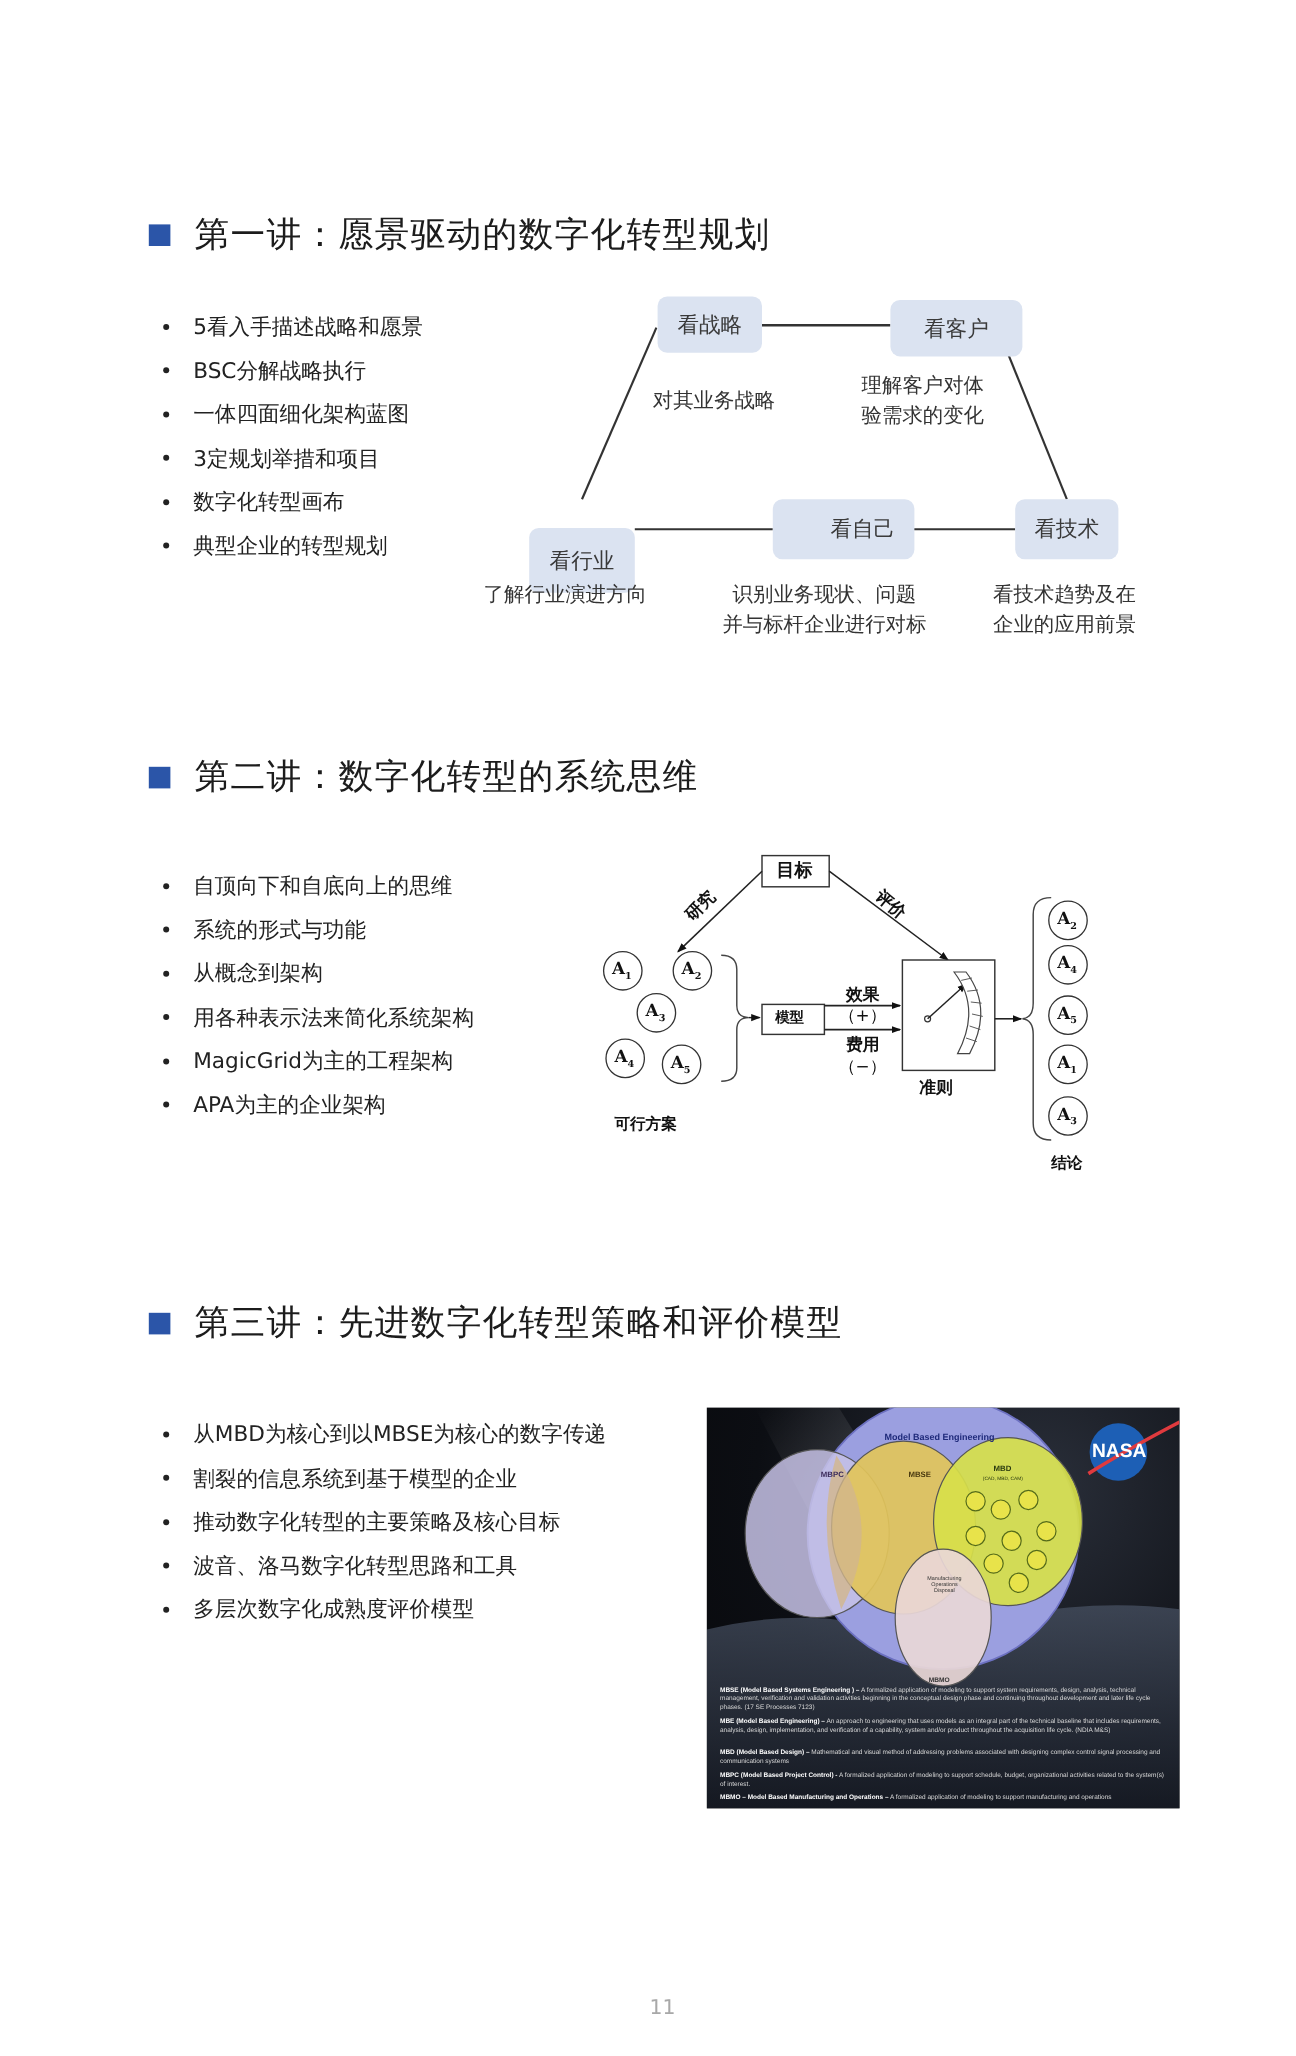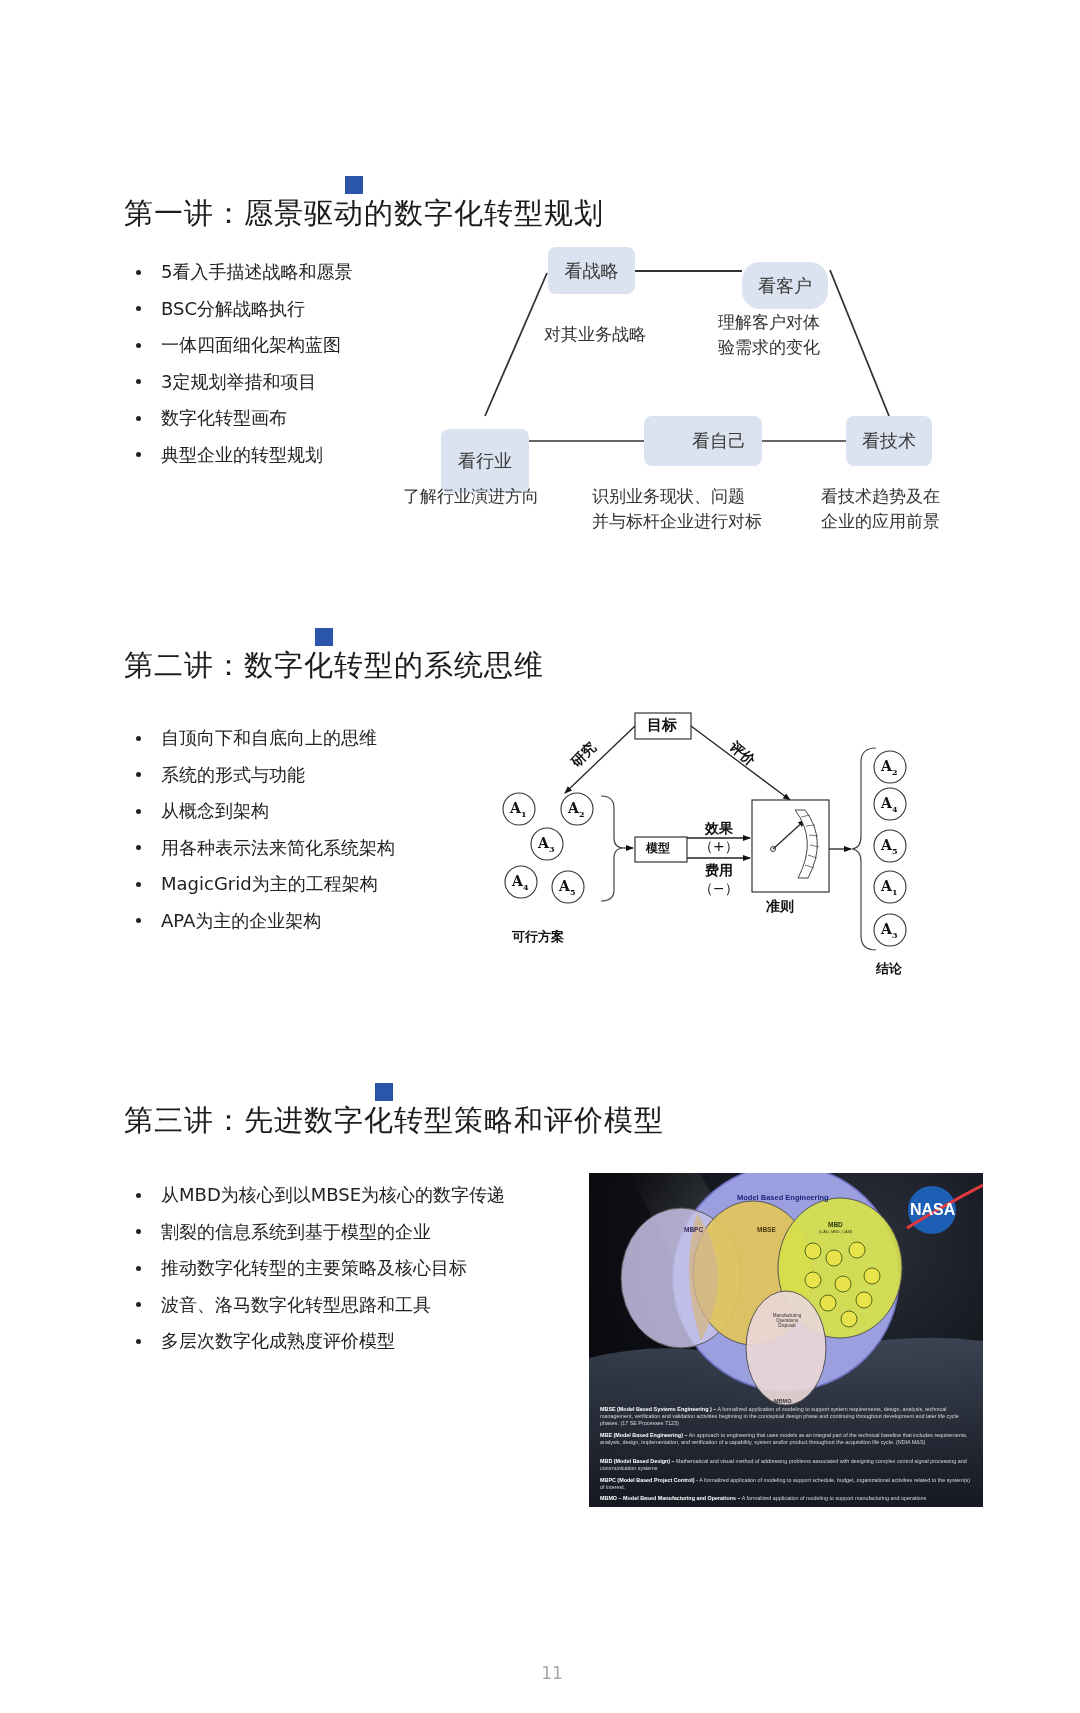--- a/index.html
+++ b/index.html
@@ -1,27 +1,27 @@
 <!DOCTYPE html>
 <html><head>
 <meta charset="utf-8">
 <style>
   html, body { margin:0; padding:0; background:#ffffff; }
   body { width:1080px; height:1713px; position:relative; overflow:hidden;
          font-family:"DejaVu Sans","Liberation Sans",sans-serif; color:#222; }
   .abs { position:absolute; }
-  .sec-title { position:absolute; left:124px; display:flex; align-items:center;flex-direction:column; }
+  .sec-title { position:absolute; left:124px; display:flex; align-items:center; }
   .sec-square { width:18px; height:18px; background:#2b55a8; margin-right:20px; }
   .sec-text { font-size:29px; color:#1c1c1c; letter-spacing:1px; white-space:nowrap; }
   .bullets { position:absolute; left:136px; margin:0; padding:0; list-style:none; }
   .bullets li { display:flex; align-items:center; height:36.5px; font-size:18px; color:#222; white-space:nowrap; }
   .bullets li .dot { width:5px; height:5px; border-radius:50%; background:#222; margin-right:20px; flex:none; }
   .node { position:absolute; background:#dbe3f1; border-radius:8px; display:flex; align-items:center; justify-content:center;
           font-size:18px; color:#3a3a3a; }
-  .caption { position:absolute; font-size:17px; color:#333; line-height:25px; white-space:nowrap; }
+  .caption { position:absolute; font-size:17px; color:#333; line-height:25px; text-align:center; white-space:nowrap; }
   .dtext { position:absolute; font-size:14px; font-weight:bold; color:#111; white-space:nowrap; }
   .nasa { position:absolute; left:589px; top:1173px; width:394px; height:334px; overflow:hidden;
           background: radial-gradient(ellipse at 70% 20%, #2a2f3a 0%, #0c0e13 60%, #07080b 100%); }
   .page-num { position:absolute; left:12px; width:1080px; top:1663px; text-align:center; font-size:17px; color:#a8a8a8; }
   .def { position:absolute; left:11px; width:372px; font-size:5.4px; line-height:7px; color:#d8d8d8; font-family:"Liberation Sans",sans-serif; }
   .def b { color:#fff; }
 </style>
 </head>
 <body>
 
@@ -58,22 +58,22 @@
 </ul>
 
 <svg class="abs" style="left:0;top:0;" width="1080" height="560">
   <line x1="635" y1="271" x2="742" y2="271" stroke="#333" stroke-width="2.2"></line>
   <line x1="529" y1="441" x2="644" y2="441" stroke="#333" stroke-width="1.6"></line>
   <line x1="730" y1="441" x2="846" y2="441" stroke="#333" stroke-width="1.6"></line>
   <line x1="547" y1="273" x2="485" y2="416" stroke="#333" stroke-width="1.8"></line>
   <line x1="830" y1="270" x2="889" y2="416" stroke="#333" stroke-width="1.8"></line>
 </svg>
 <div class="node" style="left:548px;top:247px;width:87px;height:47px;">看战略</div>
-<div class="node" style="left:742px;top:262px;width:86px;height:47px;border-radius:18px;">看客户</div>
-<div class="node" style="left:441px;top:429px;width:88px;height:64px;">看行业</div>
+<div class="node" style="left:742px;top:250px;width:110px;height:47px;">看客户</div>
+<div class="node" style="left:441px;top:440px;width:88px;height:54px;">看行业</div>
 <div class="node" style="left:644px;top:416px;width:86px;height:50px;padding-left:32px;">看自己</div>
 <div class="node" style="left:846px;top:416px;width:86px;height:50px;">看技术</div>
 
 <div class="caption" style="left:544px;top:322px;">对其业务战略</div>
 <div class="caption" style="left:718px;top:310px;text-align:left;">
   <div>理解客户对体</div>
   <div>验需求的变化</div>
 </div>
 <div class="caption" style="left:403px;top:484px;">了解行业演进方向</div>
 <div class="caption" style="left:592px;top:484px;width:190px;">

